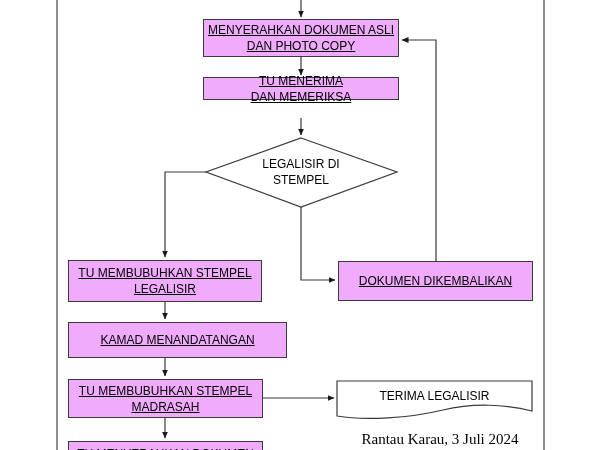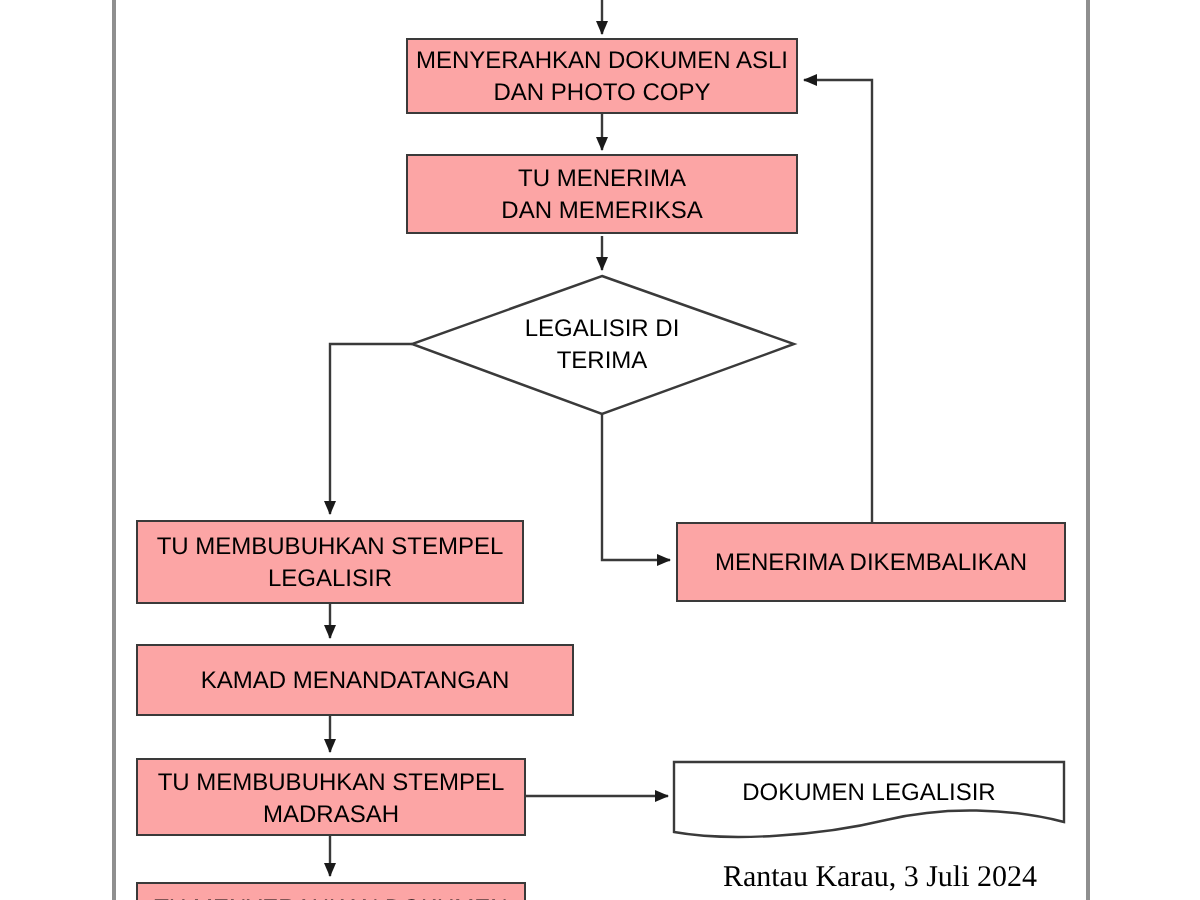--- a/index.html
+++ b/index.html
@@ -10,27 +10,28 @@
     overflow:hidden;
     font-family:"Liberation Sans","DejaVu Sans",sans-serif;
   }
   .vborder{
     position:absolute;top:0;width:2px;height:450px;
     background:#8f8f8f;
   }
   #connector-layer{position:absolute;left:0;top:0;}
   .node{
     position:absolute;
-    background:#fca5a5;
+    background:#f0abfc;
     border:1px solid #3a3a3a;
     display:flex;align-items:center;justify-content:center;
     text-align:center;
     font-size:12px;line-height:16px;color:#000000;
     white-space:pre-line;
     box-sizing:border-box;
+    text-decoration:underline;
   }
   .shape-label{
     position:absolute;
     display:flex;align-items:center;justify-content:center;
     text-align:center;
     font-size:12px;line-height:16px;color:#000000;
     white-space:pre-line;
   }
   #node-handover{align-items:flex-start;padding-top:4px;}
   #caption{
@@ -67,35 +68,35 @@
       <path d="M436,261 L436,40 L402,40" marker-end="url(#arrow)"></path>
       <path d="M263,398 L334,398" marker-end="url(#arrow)"></path>
     </g>
     <polygon points="301,138 397,172 301,207 206,172" fill="#ffffff" stroke="#3a3a3a" stroke-width="1.2"></polygon>
     <path d="M337,381 L532,381 L532,411 C505,404 472,403 443,410 C410,418 365,421 337,416 Z" fill="#ffffff" stroke="#3a3a3a" stroke-width="1.2"></path>
   </svg>
 
   <div class="node" style="left:203px;top:19px;width:196px;height:38px;">MENYERAHKAN DOKUMEN ASLI
 DAN PHOTO COPY</div>
 
-  <div class="node" style="left:203px;top:77px;width:196px;height:40px;">TU MENERIMA
+  <div class="node" style="left:203px;top:77px;width:196px;height:23px;">TU MENERIMA
 DAN MEMERIKSA</div>
 
   <div class="shape-label" style="left:236px;top:151px;width:130px;height:42px;">LEGALISIR DI
-TERIMA</div>
+STEMPEL</div>
 
   <div class="node" style="left:68px;top:260px;width:194px;height:42px;">TU MEMBUBUHKAN STEMPEL
 LEGALISIR</div>
 
   <div class="node" style="left:68px;top:322px;width:219px;height:36px;">KAMAD MENANDATANGAN</div>
 
   <div class="node" style="left:68px;top:379px;width:195px;height:39px;">TU MEMBUBUHKAN STEMPEL
 MADRASAH</div>
 
   <div class="node" id="node-handover" style="left:68px;top:441px;width:195px;height:45px;">TU MENYERAHKAN DOKUMEN</div>
 
-  <div class="node" style="left:338px;top:261px;width:195px;height:40px;">MENERIMA DIKEMBALIKAN</div>
+  <div class="node" style="left:338px;top:261px;width:195px;height:40px;">DOKUMEN DIKEMBALIKAN</div>
 
-  <div class="shape-label" style="left:337px;top:383px;width:195px;height:26px;">DOKUMEN LEGALISIR</div>
+  <div class="shape-label" style="left:337px;top:383px;width:195px;height:26px;">TERIMA LEGALISIR</div>
 
   <div id="caption">Rantau Karau, 3 Juli 2024</div>
 
 </div>
 
 </body></html>

